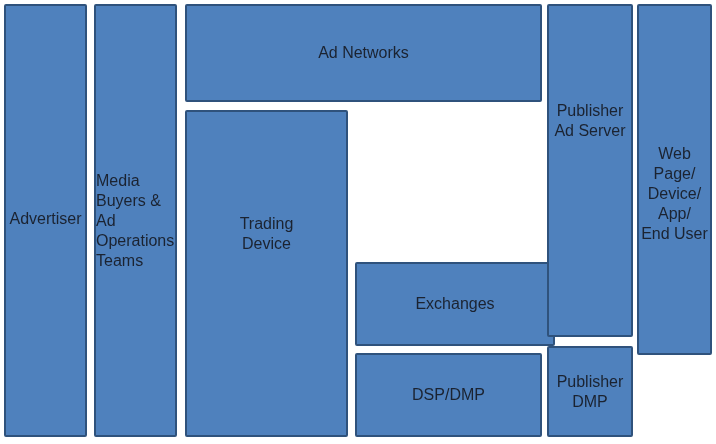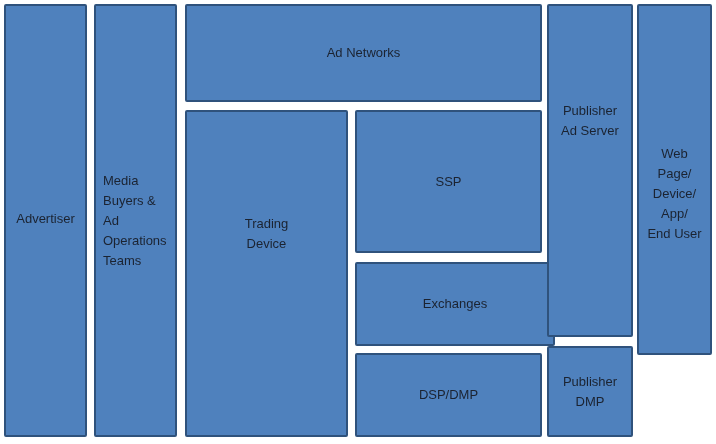--- a/index.html
+++ b/index.html
@@ -20,28 +20,28 @@
     box-sizing: border-box;
     background: var(--box-fill, #4F81BD);
     border: 2px solid var(--box-border, #2F527C);
     border-radius: 2px;
     display: flex;
     align-items: center;
     justify-content: center;
   }
   .box .label {
     color: var(--text, #1B2331);
-    font-size: 13px;
+    font-size: 16px;
     line-height: 20px;
     text-align: center;
     white-space: pre-line;
   }
   
   .b-advertiser          { left: 4px;   top: 4px;   width: 83px;  height: 433px; padding-bottom: 3px; }
-  .b-media-buyers        { left: 94px;  top: 4px;   width: 83px;  height: 433px; justify-content: flex-start; padding-left: 7px; }
+  .b-media-buyers        { left: 94px;  top: 4px;   width: 83px;  height: 433px; justify-content: flex-start; }
   .b-media-buyers .label { text-align: left; }
   .b-ad-networks         { left: 185px; top: 4px;   width: 357px; height: 98px; }
   .b-trading-desks       { left: 185px; top: 110px; width: 163px; height: 327px; padding-bottom: 80px; }
   .b-ssp                 { left: 355px; top: 110px; width: 187px; height: 143px; }
   .b-exchanges           { left: 355px; top: 262px; width: 200px; height: 84px; }
   .b-dsp-dmp             { left: 355px; top: 353px; width: 187px; height: 84px; }
   .b-publisher-ad-server { left: 547px; top: 4px;   width: 86px;  height: 333px; padding-bottom: 100px; }
   .b-publisher-dmp       { left: 547px; top: 346px; width: 86px;  height: 91px; }
   .b-web-page            { left: 637px; top: 4px;   width: 75px;  height: 351px; padding-top: 28px; justify-content: center; }
 </style>
@@ -64,23 +64,20 @@
 
   <div class="box b-ad-networks">
     <span class="label">Ad Networks</span>
   </div>
 
   <div class="box b-trading-desks">
     <span class="label">Trading
 Device</span>
   </div>
 
-  <div class="box b-ssp">
-    <span class="label">SSP</span>
-  </div>
 
   <div class="box b-exchanges">
     <span class="label">Exchanges</span>
   </div>
 
   <div class="box b-dsp-dmp">
     <span class="label">DSP/DMP</span>
   </div>
 
   <div class="box b-publisher-ad-server">

